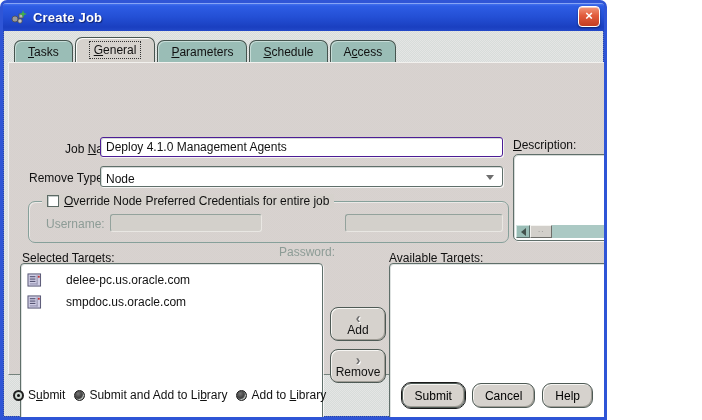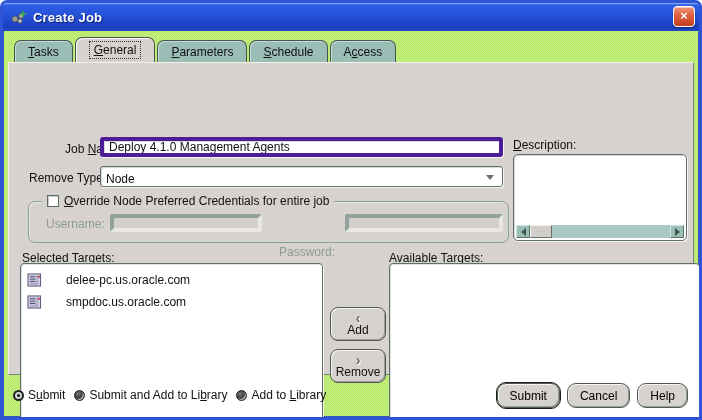--- a/index.html
+++ b/index.html
@@ -1,23 +1,23 @@
 <!DOCTYPE html>
 <html style="--titlebar_blue: #2450d6; --frame_gray_green: #94a49c; --panel_gray: #d6d2cd; --tab_teal: #9abdb6; --close_red: #d8492b; --node_icon_purple: #cfcde4; --disabled_text: #8d9c96;"><head>
 <meta charset="utf-8">
 <style>
   * { margin:0; padding:0; box-sizing:border-box; }
   html,body { width:702px; height:420px; background:#fff; }
   body { font-family:"Liberation Sans", sans-serif; font-size:12px; color:#111; }
 
   .window {
-    position:relative; width:702px; height:420px;
+    position:relative; width:607px; height:420px;
     border:3px solid #2f55d6; border-radius:7px 7px 0 0;
     box-shadow: inset 0 0 0 1px #1d3db8;
-    background:#bef264;
+    background:#e5e5e5;
     overflow:hidden;
   }
   
   .window::before {
     content:""; position:absolute; inset:0; pointer-events:none; z-index:0;
     background-image:
       linear-gradient(45deg, rgba(190,205,198,.35) 25%, transparent 25%, transparent 75%, rgba(190,205,198,.35) 75%),
       linear-gradient(45deg, rgba(190,205,198,.35) 25%, transparent 25%, transparent 75%, rgba(190,205,198,.35) 75%);
     background-position:0 0, 1px 1px; background-size:2px 2px;
   }
@@ -68,21 +68,21 @@
       linear-gradient(45deg, rgba(223,210,215,.4) 25%, transparent 25%, transparent 75%, rgba(223,210,215,.4) 75%),
       linear-gradient(45deg, rgba(223,210,215,.4) 25%, transparent 25%, transparent 75%, rgba(223,210,215,.4) 75%);
     background-position:0 0, 1px 1px; background-size:2px 2px;
   }
   .panel > * { position:absolute; z-index:1; }
 
   .lbl { white-space:nowrap; }
   u { text-decoration:underline; }
 
   .tfield {
-    background:#fff; border:4px solid #4c1d95; border-radius:3px;
+    background:#fff; border:1px solid #4c1d95; border-radius:3px;
     box-shadow: inset 1px 1px 0 rgba(90,110,105,.25), 1px 1px 0 rgba(255,255,255,.75);
     font:12px "Liberation Sans",sans-serif; padding:0 5px; color:#111;
   }
   input.tfield { outline:none; }
   .tfield:disabled, .tfield.disabled {
     background:#d3d0cb; color:#8d9c96;
     border-color:#93a29c #e9e7e3 #e9e7e3 #93a29c;
     box-shadow:none;
   }
 

